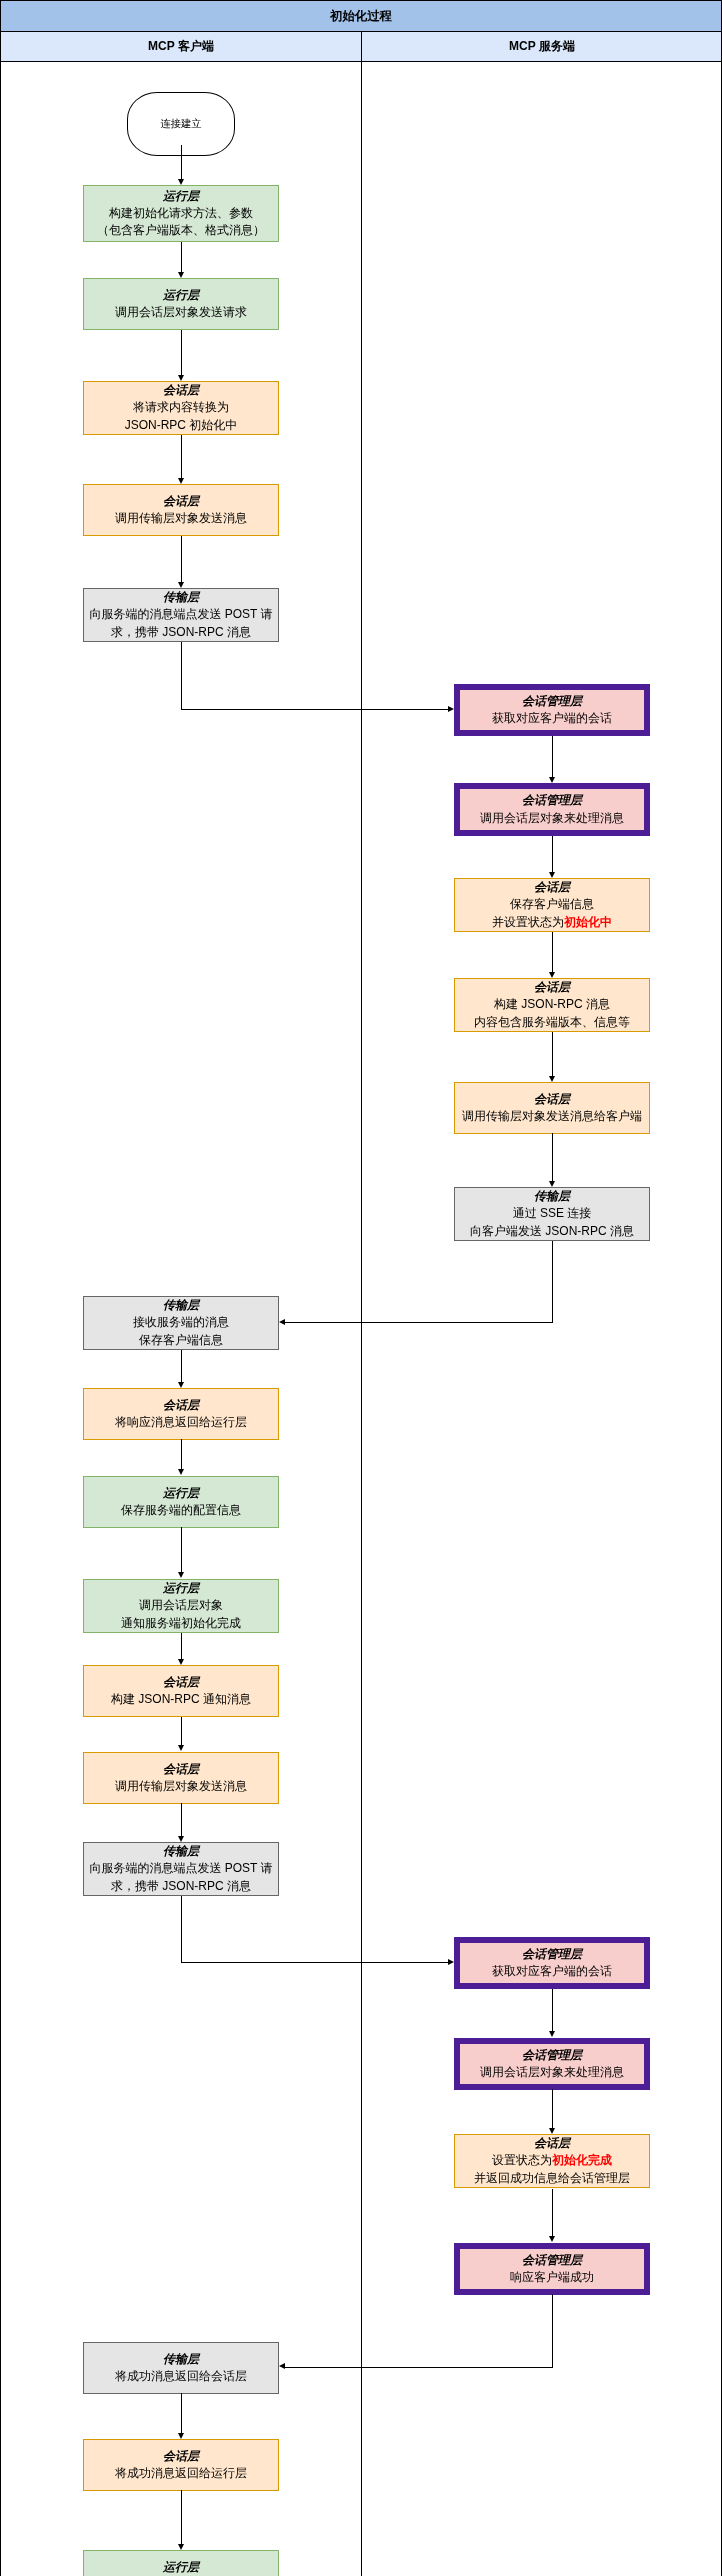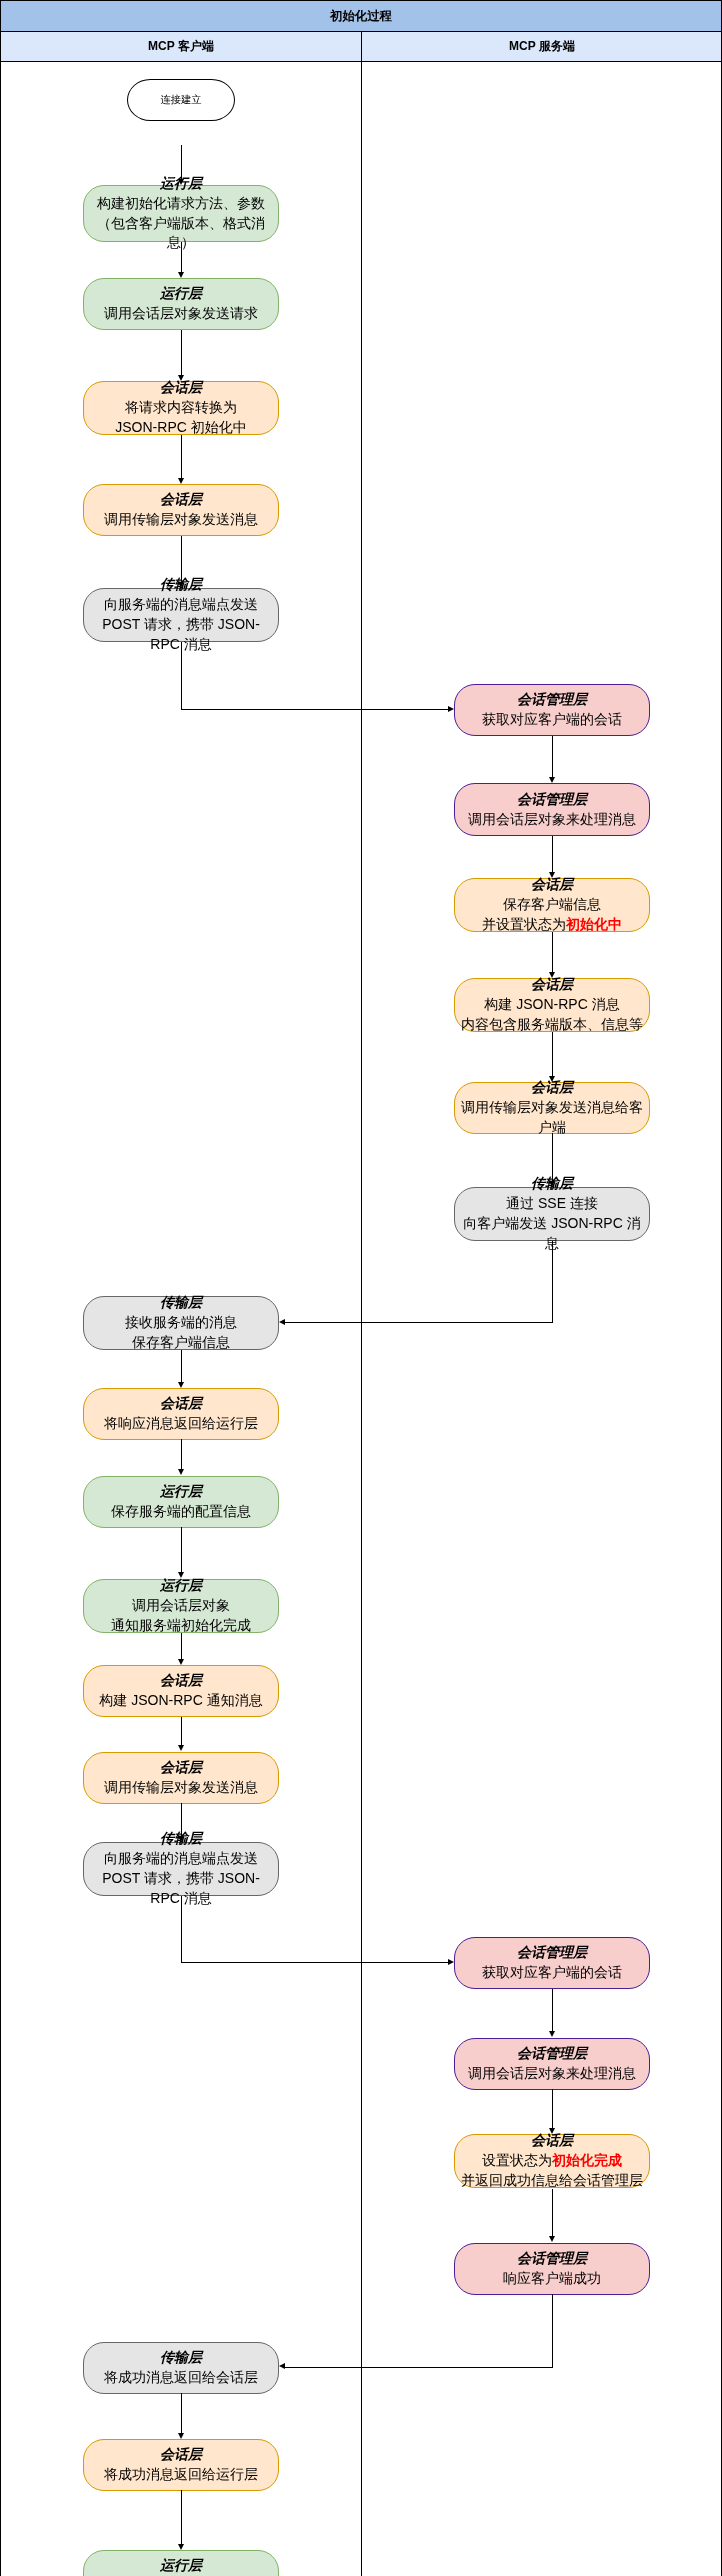--- a/index.html
+++ b/index.html
@@ -28,27 +28,27 @@
   .lane-head.left{left:0;width:360px;}
   .lane-head.right{left:361px;width:360px;}
   .lane-divider{
     position:absolute;left:360px;top:31px;width:1px;height:2709px;
     background:#000;
   }
   
   .node{
     position:absolute;box-sizing:border-box;
     display:flex;flex-direction:column;align-items:center;justify-content:center;
-    text-align:center;font-size:14px;line-height:1.42;padding:1px 5.2px;border-radius:21px;
+    text-align:center;font-size:12px;line-height:1.42;padding:1px 5.2px;
   }
   .node .nt{font-weight:bold;font-style:italic;}
   .green {background:#d5e8d4;border:1px solid #82b366;}
   .orange{background:#ffe6cc;border:1px solid #d79b00;}
   .gray  {background:#e5e5e5;border:1px solid #666666;}
-  .pink  {background:#f8cecc;border:1px solid #4c1d95;}
+  .pink  {background:#f8cecc;border:6px solid #4c1d95;}
   .terminal{
     background:#ffffff;border:1px solid #000;
     border-radius:30px/27px;
     font-size:10.3px;
   }
   .em{color:#ff0000;font-weight:bold;}
   
   .v{position:absolute;width:1px;background:#000;}
   .h{position:absolute;height:1px;background:#000;}
   .ah-down{position:absolute;width:0;height:0;
@@ -64,21 +64,21 @@
 </head>
 <body>
 
 <div id="canvas">
 
   <div class="pool-title">初始化过程</div>
   <div class="lane-head right">MCP 服务端</div>
   <div class="lane-head left">MCP 客户端</div>
   <div class="lane-divider"></div>
 
-  <div class="node terminal" style="left:126px;top:78px;width:108px;height:42px">
+  <div class="node terminal" style="left:126px;top:91px;width:108px;height:64px">
     <div>连接建立</div>
   </div>
 
   <div class="node green" style="left:82px;top:184px;width:196px;height:57px">
     <div class="nt">运行层</div>
     <div>构建初始化请求方法、参数</div>
     <div>（包含客户端版本、格式消息）</div>
   </div>
 
   <div class="node green" style="left:82px;top:277px;width:196px;height:52px">

